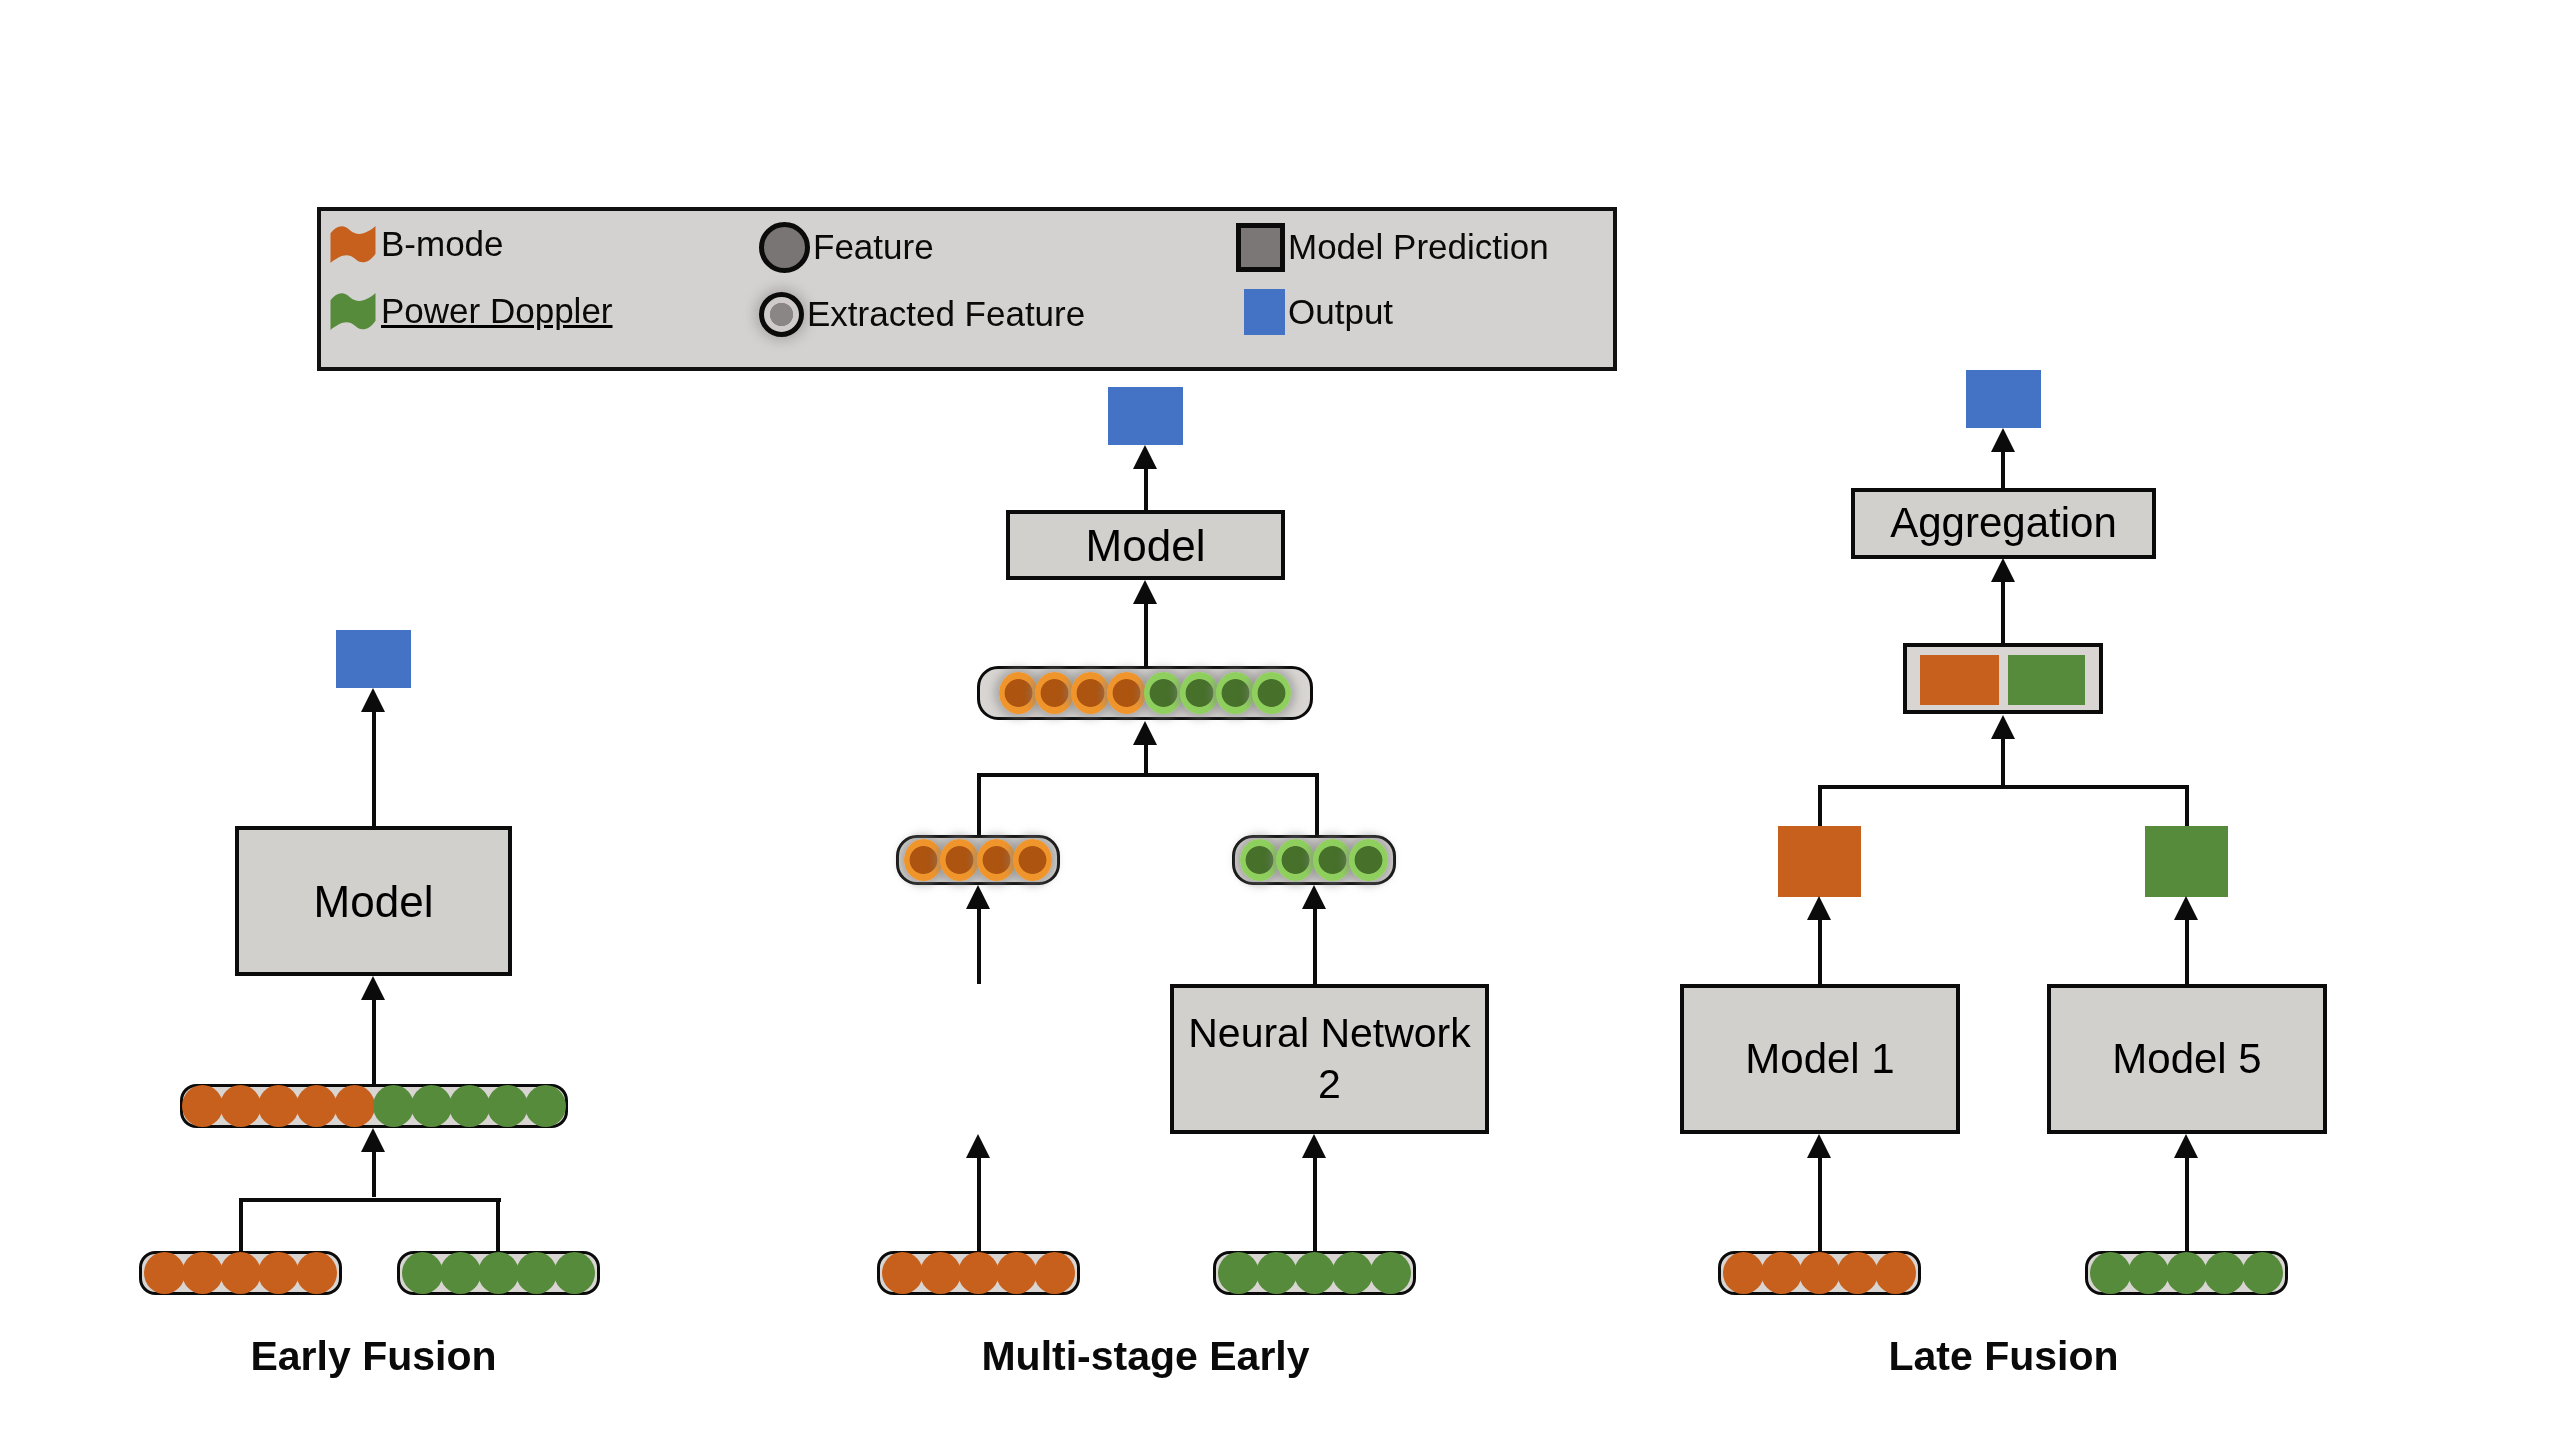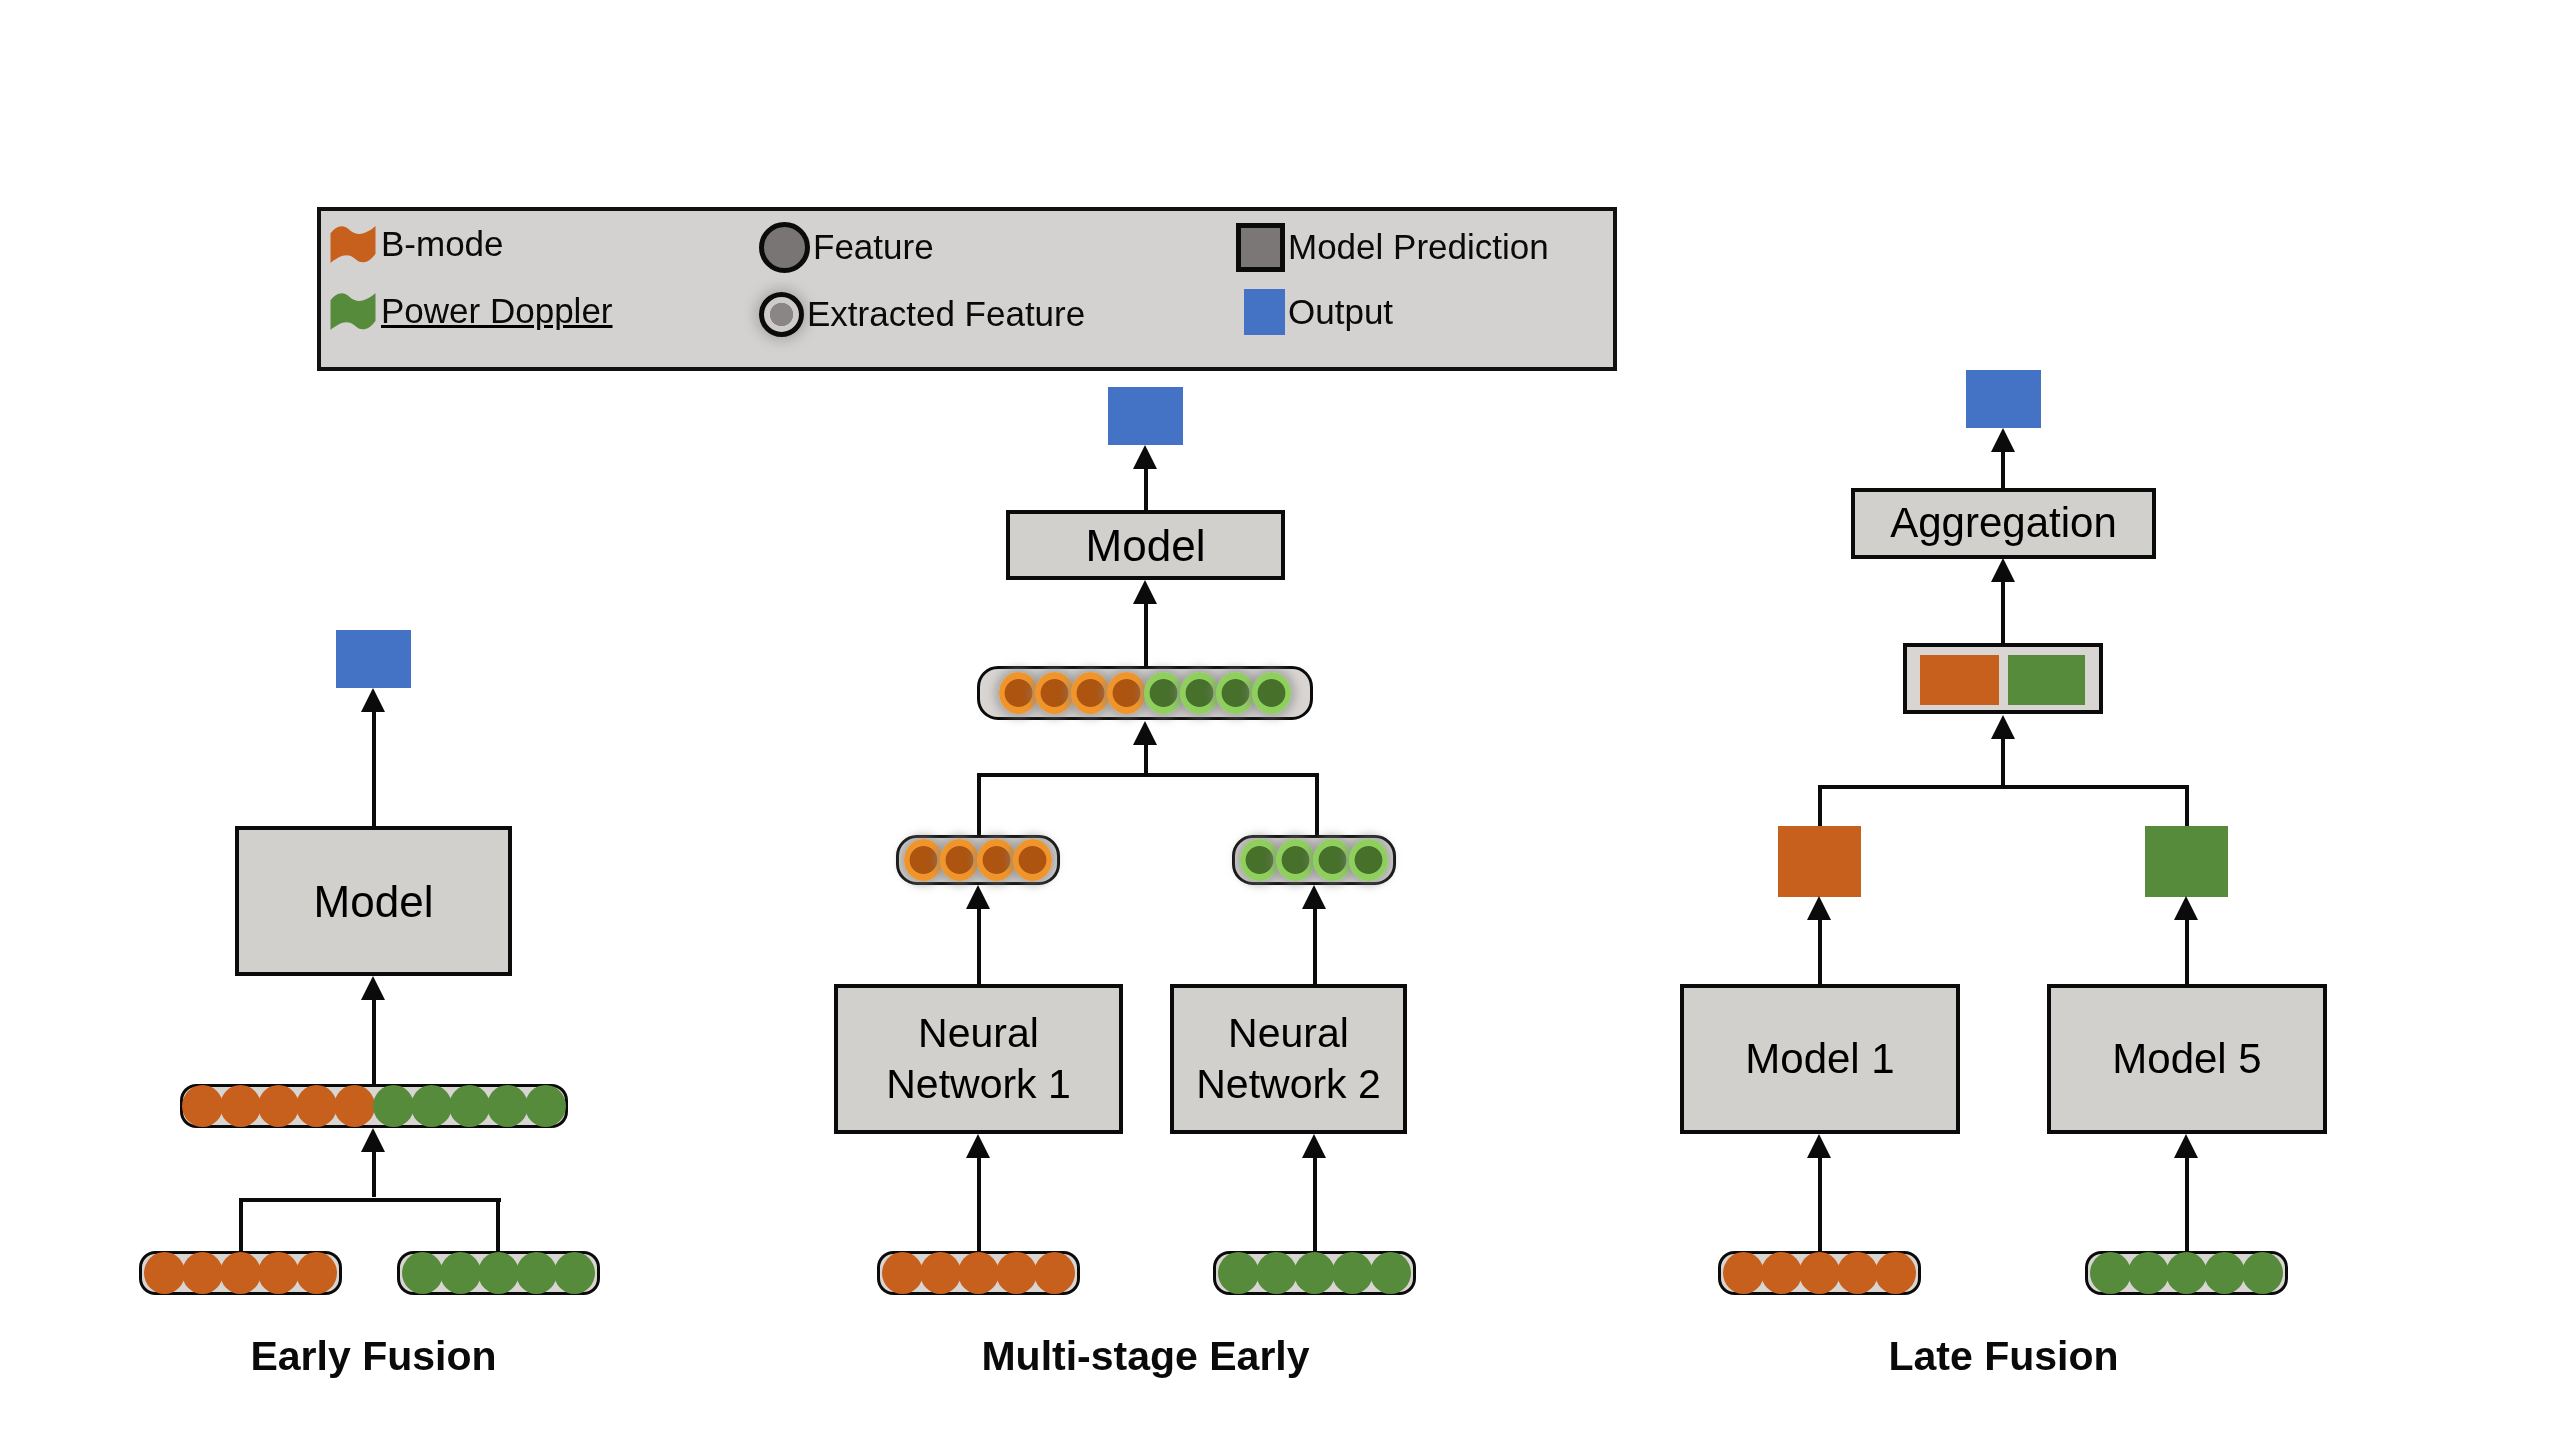--- a/index.html
+++ b/index.html
@@ -246,24 +246,21 @@
       <span class="dot green extracted"></span>
       <span class="dot green extracted"></span>
       <span class="dot green extracted"></span>
     </div>
 
   <div class="ahead" style="left:966px;top:885px;"></div>
   <div class="vline" style="left:977px;top:906px;height:78px;"></div>
   <div class="ahead" style="left:1302px;top:885px;"></div>
   <div class="vline" style="left:1313px;top:906px;height:78px;"></div>
 
-  <div class="node" style="left:834px;top:984px;width:289px;height:150px;font-size:41px;padding:0 11.6px;">
-    <span>Neural Network 1</span>
-  </div>
-  <div class="node" style="left:1170px;top:984px;width:237px;height:150px;font-size:41px;padding:0 11.6px;">
+  <div class="node" style="left:1170px;top:984px;width:319px;height:150px;font-size:41px;padding:0 11.6px;">
     <span>Neural Network 2</span>
   </div>
 
   <div class="ahead" style="left:966px;top:1134px;"></div>
   <div class="vline" style="left:977px;top:1155px;height:96px;"></div>
   <div class="ahead" style="left:1302px;top:1134px;"></div>
   <div class="vline" style="left:1313px;top:1155px;height:96px;"></div>
 
   <div class="frow" style="left:877px;top:1251px;width:203px;height:44px;">
       <span class="dot orange"></span>

